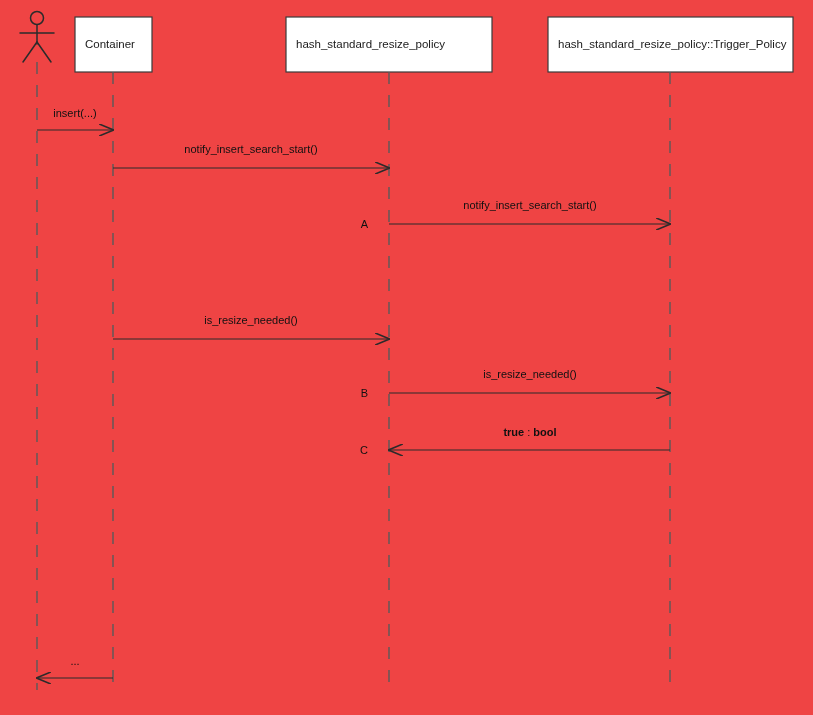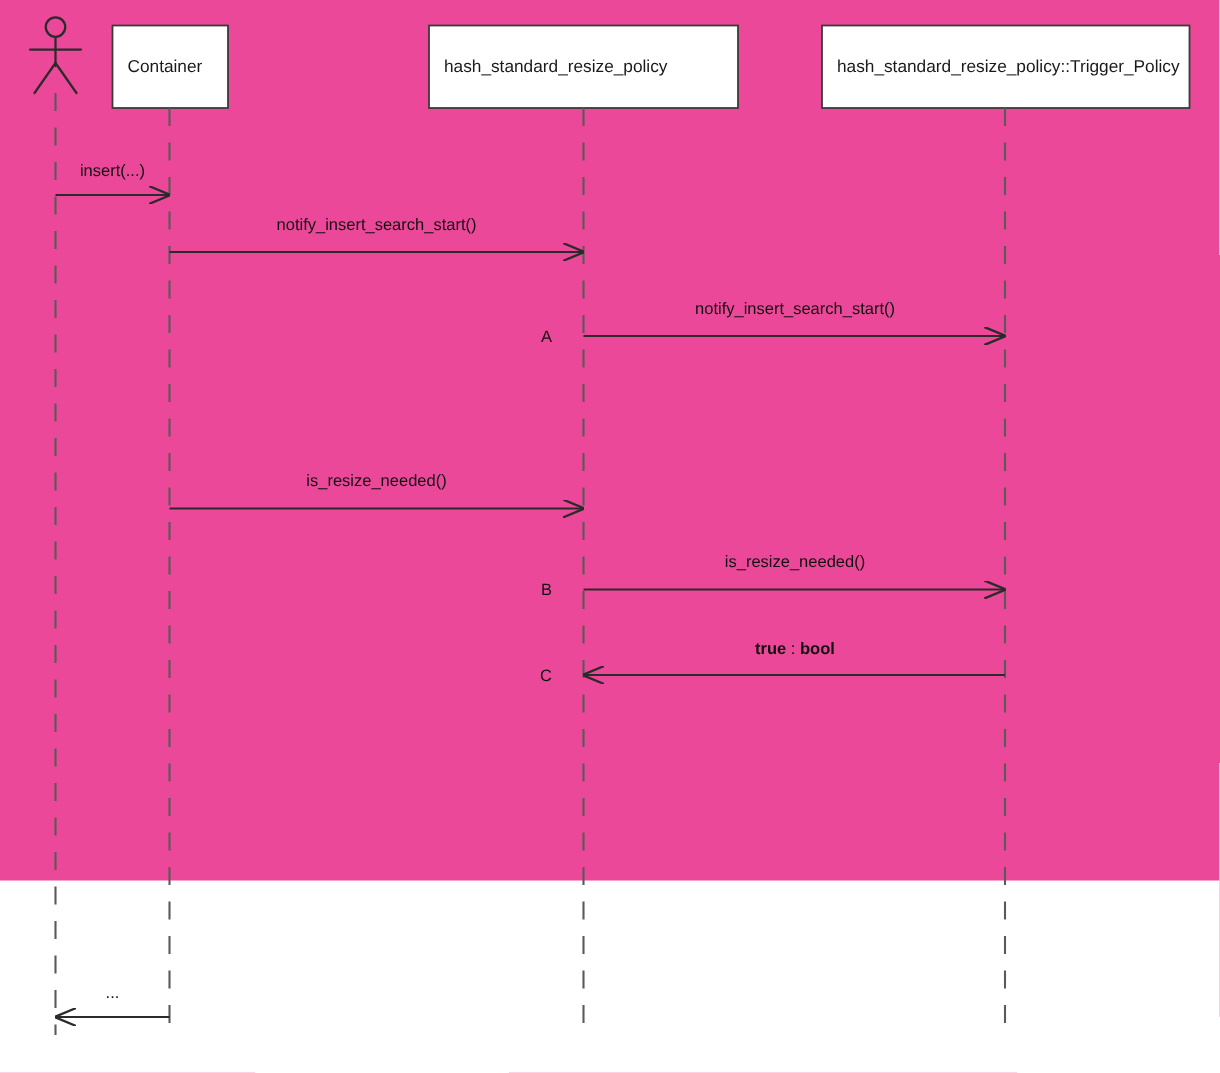--- a/index.html
+++ b/index.html
@@ -9,22 +9,22 @@
   }
   body {
     width: 813px;
     height: 715px;
     font-family: "Liberation Sans", sans-serif;
     overflow: hidden;
   }
   #diagram-root {
     position: relative;
     width: 813px;
-    height: 587px;
-    background: #ec4899;
+    height: 715px;
+    background: #ef4444;
   }
   svg#sequence-diagram {
     display: block;
     width: 813px;
     height: 715px;
   }
   .lifeline-box {
     fill: #ffffff;
     stroke: #3a3a3a;
     stroke-width: 1.2;

